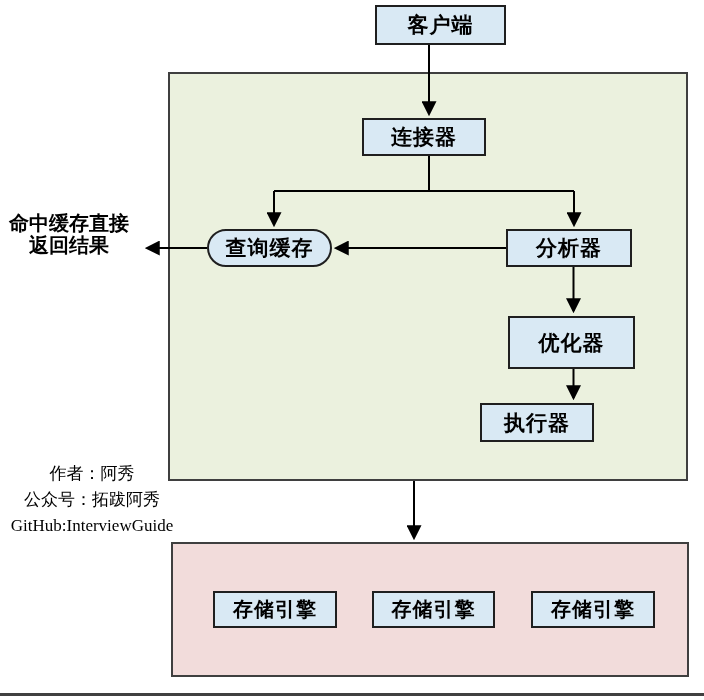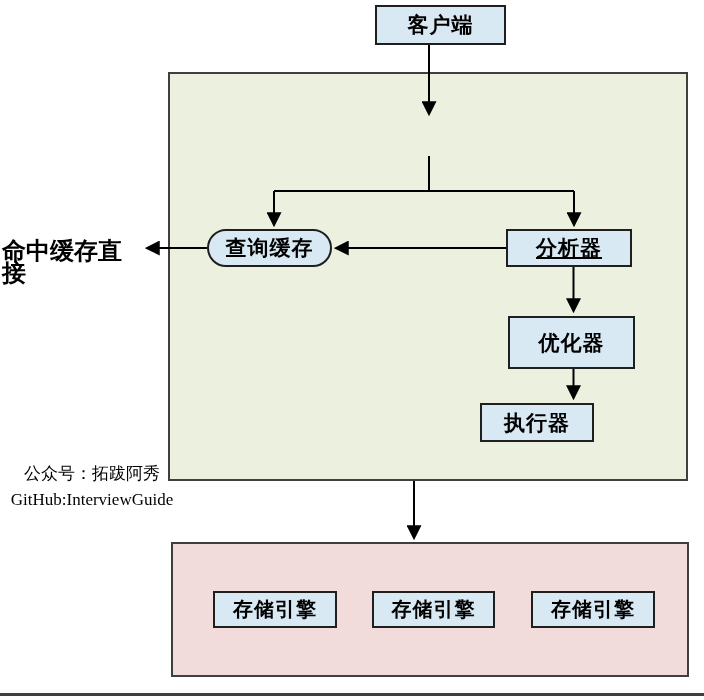--- a/index.html
+++ b/index.html
@@ -15,29 +15,29 @@
   .edges{position:absolute;left:0;top:0;width:704px;height:700px;pointer-events:none;}
   .node{
     position:absolute;box-sizing:border-box;background:var(--node-fill,#d9e9f4);
     border:2px solid var(--node-border,#1f1f1f);
     display:flex;align-items:center;justify-content:center;
     font-weight:bold;font-size:21px;color:#000;letter-spacing:1px;white-space:nowrap;
   }
   .n-client   {left:363px;top:5px;  width:131px;height:40px;margin-left:12px;}
   .n-connector{left:362px;top:118px;width:124px;height:38px;}
   .n-qcache   {left:207px;top:229px;width:125px;height:38px;border-radius:19px;}
-  .n-analyzer {left:506px;top:229px;width:126px;height:38px;text-decoration:underline;}
+  .n-analyzer {left:506px;top:229px;width:126px;height:38px;}
   .n-optimizer{left:508px;top:316px;width:127px;height:53px;}
   .n-executor {left:480px;top:403px;width:114px;height:39px;}
   .n-store1   {left:213px;top:591px;width:124px;height:37px;font-size:20px;}
   .n-store2   {left:372px;top:591px;width:123px;height:37px;font-size:20px;}
   .n-store3   {left:531px;top:591px;width:124px;height:37px;font-size:20px;}
   .note-hit{
-    position:absolute;left:2px;top:240px;width:134px;text-align:left;
-    font-weight:bold;font-size:24px;line-height:22px;color:#000;
+    position:absolute;left:2px;top:212px;width:134px;text-align:center;
+    font-weight:bold;font-size:20px;line-height:22px;color:#000;
   }
   .credits{
     position:absolute;left:0;top:461px;width:184px;text-align:center;
     font-family:"Liberation Serif","DejaVu Serif",serif;
     font-size:17px;line-height:26px;color:#000;font-weight:normal;
   }
   .bottom-rule{position:absolute;left:0;top:693px;width:704px;height:3px;background:#404040;}
 </style>
 </head>
 <body>
@@ -61,31 +61,34 @@
       <path d="M574 191 V225" marker-end="url(#arr)"></path>
       <path d="M506 248 H336" marker-end="url(#arr)"></path>
       <path d="M207 248 H147" marker-end="url(#arr)"></path>
       <path d="M573.5 267 V311" marker-end="url(#arr)"></path>
       <path d="M573.5 355 V398" marker-end="url(#arr)"></path>
       <path d="M414 481 V538" marker-end="url(#arr)"></path>
     </g>
   </svg>
 
   <div class="node n-client">客户端</div>
+  <div class="node n-connector">连接器</div>
   <div class="node n-qcache">查询缓存</div>
   <div class="node n-analyzer">分析器</div>
   <div class="node n-optimizer">优化器</div>
   <div class="node n-executor">执行器</div>
   <div class="node n-store1">存储引擎</div>
   <div class="node n-store2">存储引擎</div>
   <div class="node n-store3">存储引擎</div>
 
   <div class="note-hit">
     <div>命中缓存直接</div>
+    <div>返回结果</div>
   </div>
 
   <div class="credits">
+    <div>作者：阿秀</div>
     <div>公众号：拓跋阿秀</div>
     <div>GitHub:InterviewGuide</div>
   </div>
 
   <div class="bottom-rule"></div>
 </div>
 
 </body></html>

